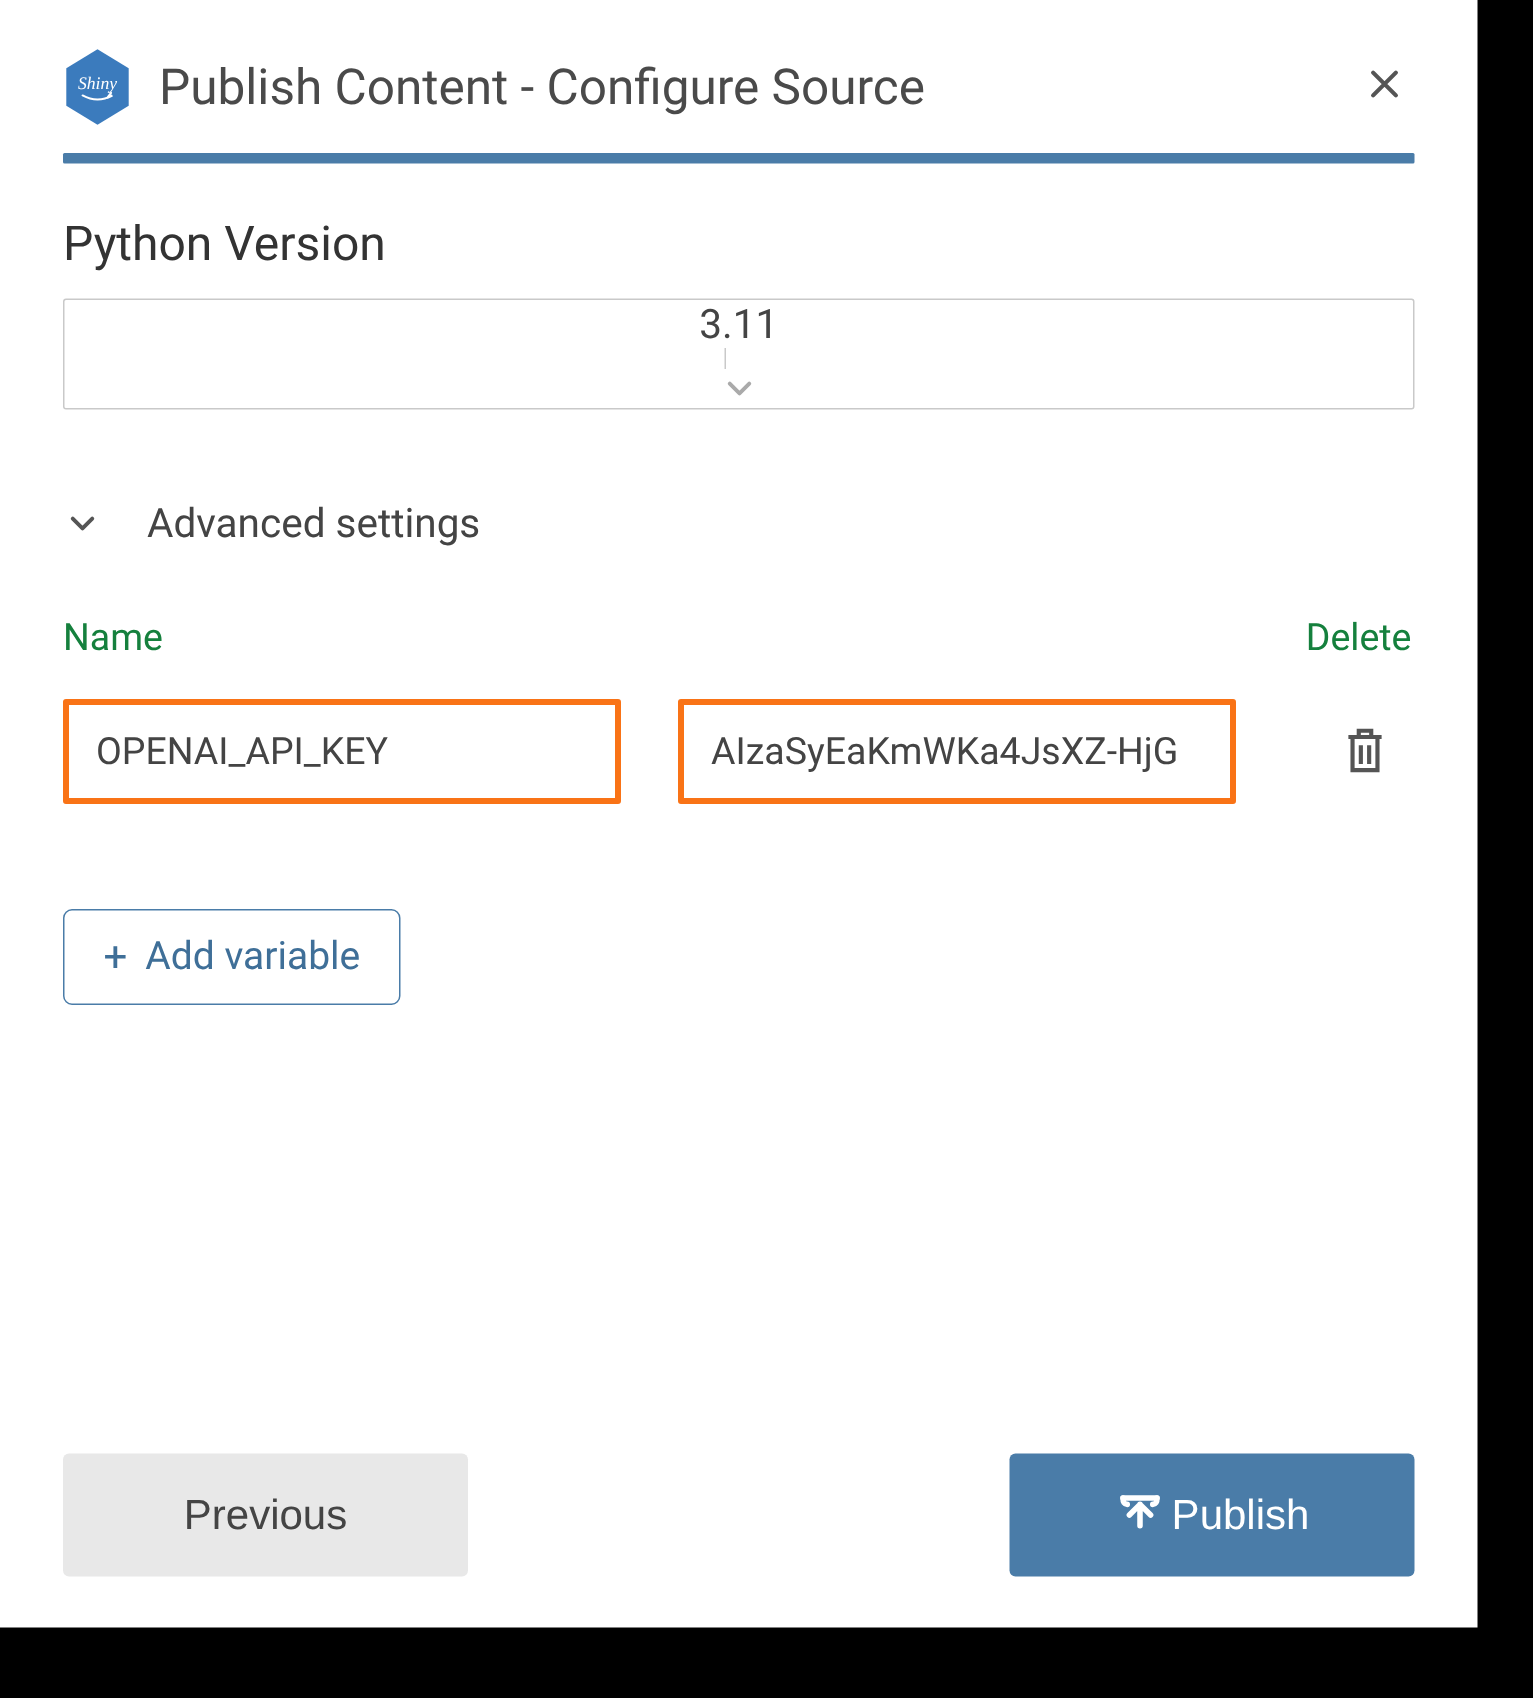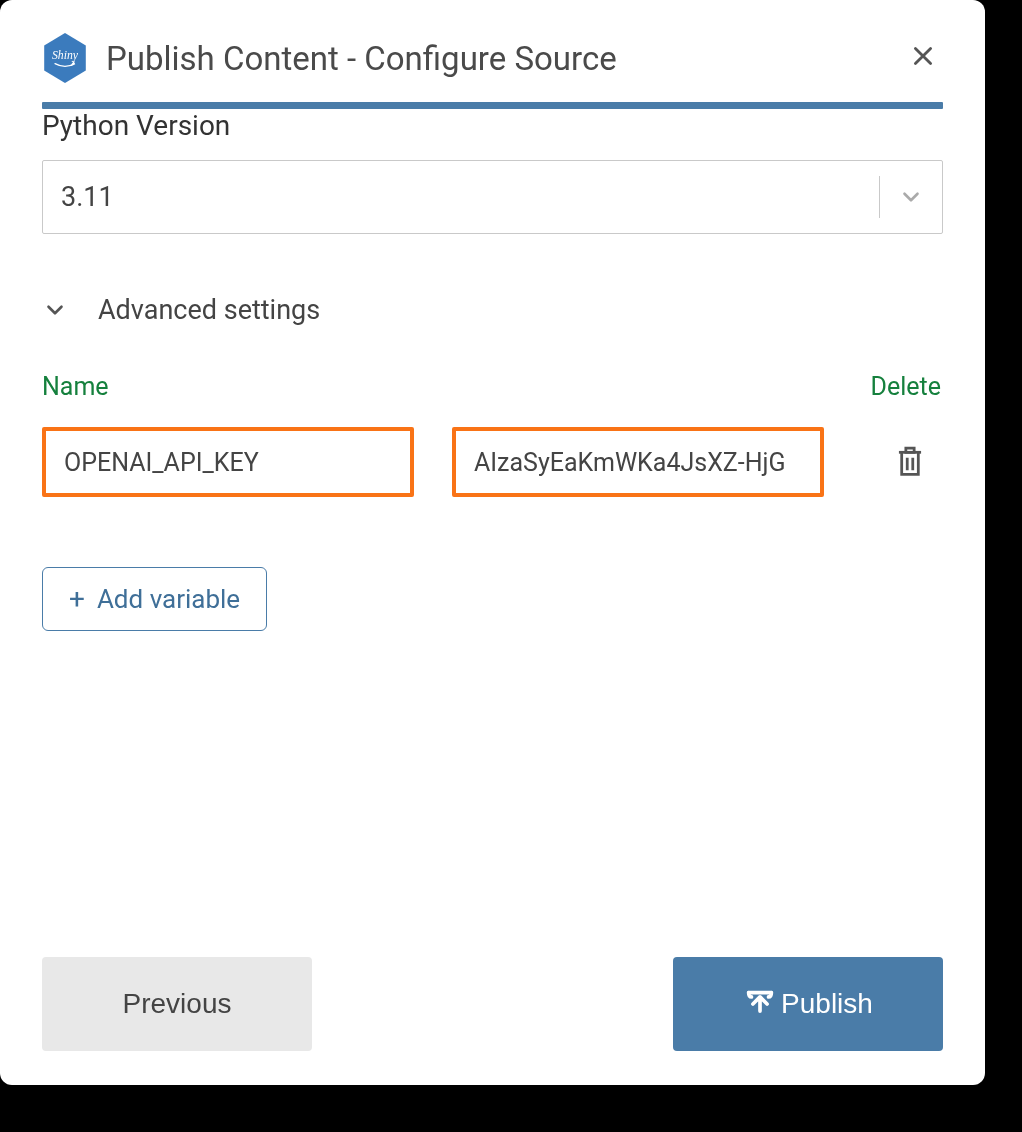--- a/index.html
+++ b/index.html
@@ -11,21 +11,21 @@
     height:1132px;
     overflow:hidden;
     color:#333;
   }
   .dialog {
     position:relative;
     background:#fff;
     width:985px;
     height:1085px;
     margin:0;
-    border-radius:12px;
+    border-radius:0;
     box-shadow:0 8px 24px rgba(0,0,0,0.35);
   }
   .inner {
     padding:32px 42px 0 42px;
   }
   .header {
     display:flex;
     align-items:center;
   }
   .logo-wrap { flex:0 0 auto; margin-right:18px; }
@@ -44,32 +44,34 @@
     color:#555;
   }
   .close-btn svg { width:26px; height:26px; }
   .divider {
     height:7px;
     background:#4a7ca8;
     margin-top:18px;
     border-radius:1px;
   }
   .field-label {
-    font-size:28px;
+    font-size:32px;
     color:#333;
+    margin-top:34px;
   }
   .select {
     margin-top:18px;
     border:1px solid #c9c9c9;
     height:74px;
     border-radius:2px;
     display:flex;
     align-items:center;
     padding:0 18px;
     cursor:pointer;
+    flex-direction:column;
   }
   .select .value {
     flex:1 1 auto;
     font-size:27px;
     color:#444;
   }
   .select .sep {
     width:1px; height:42px; background:#c9c9c9; margin-right:18px;
   }
   .select .chev { color:#aaa; }
@@ -147,21 +149,21 @@
   }
   .add-btn .plus { font-size:28px; margin-right:12px; font-weight:400; line-height:1; }
   .footer {
     position:absolute;
     left:42px; right:42px; bottom:34px;
     display:flex;
     justify-content:space-between;
     align-items:center;
   }
   .btn {
-    height:94px;
+    height:82px;
     min-width:270px;
     display:flex;
     align-items:center;
     justify-content:center;
     font-size:28px;
     border-radius:4px;
     cursor:pointer;
     border:none;
   }
   .btn-prev {

